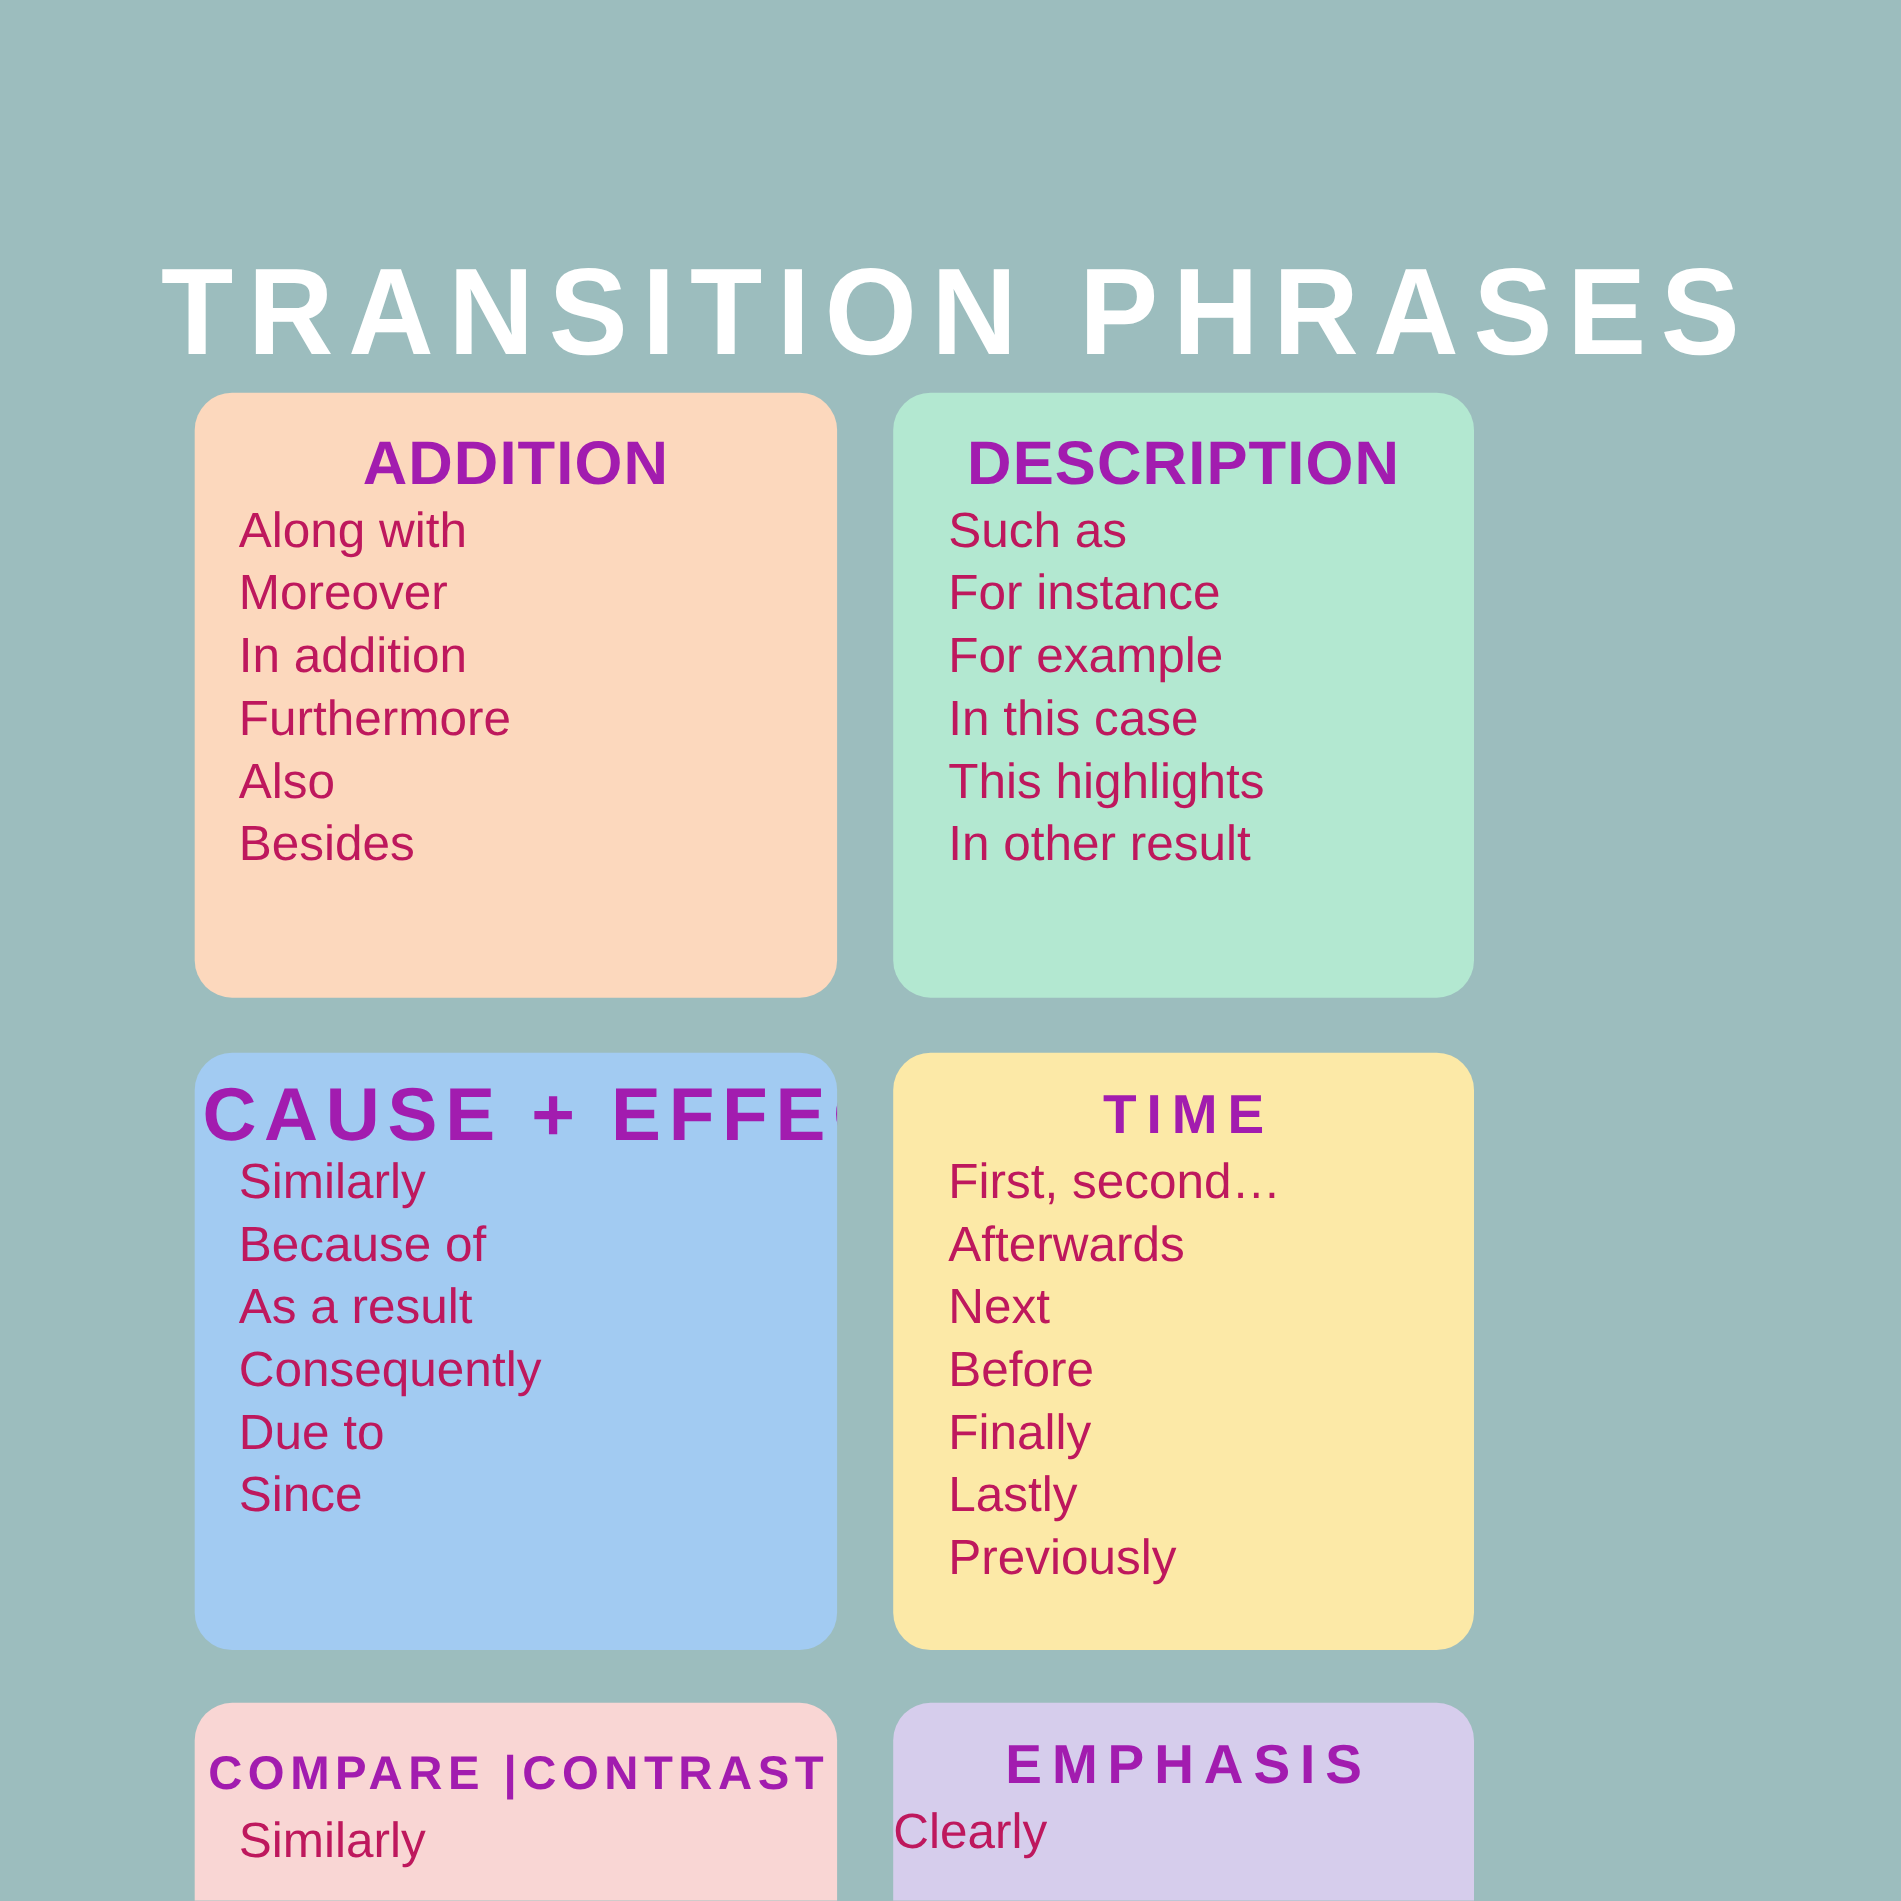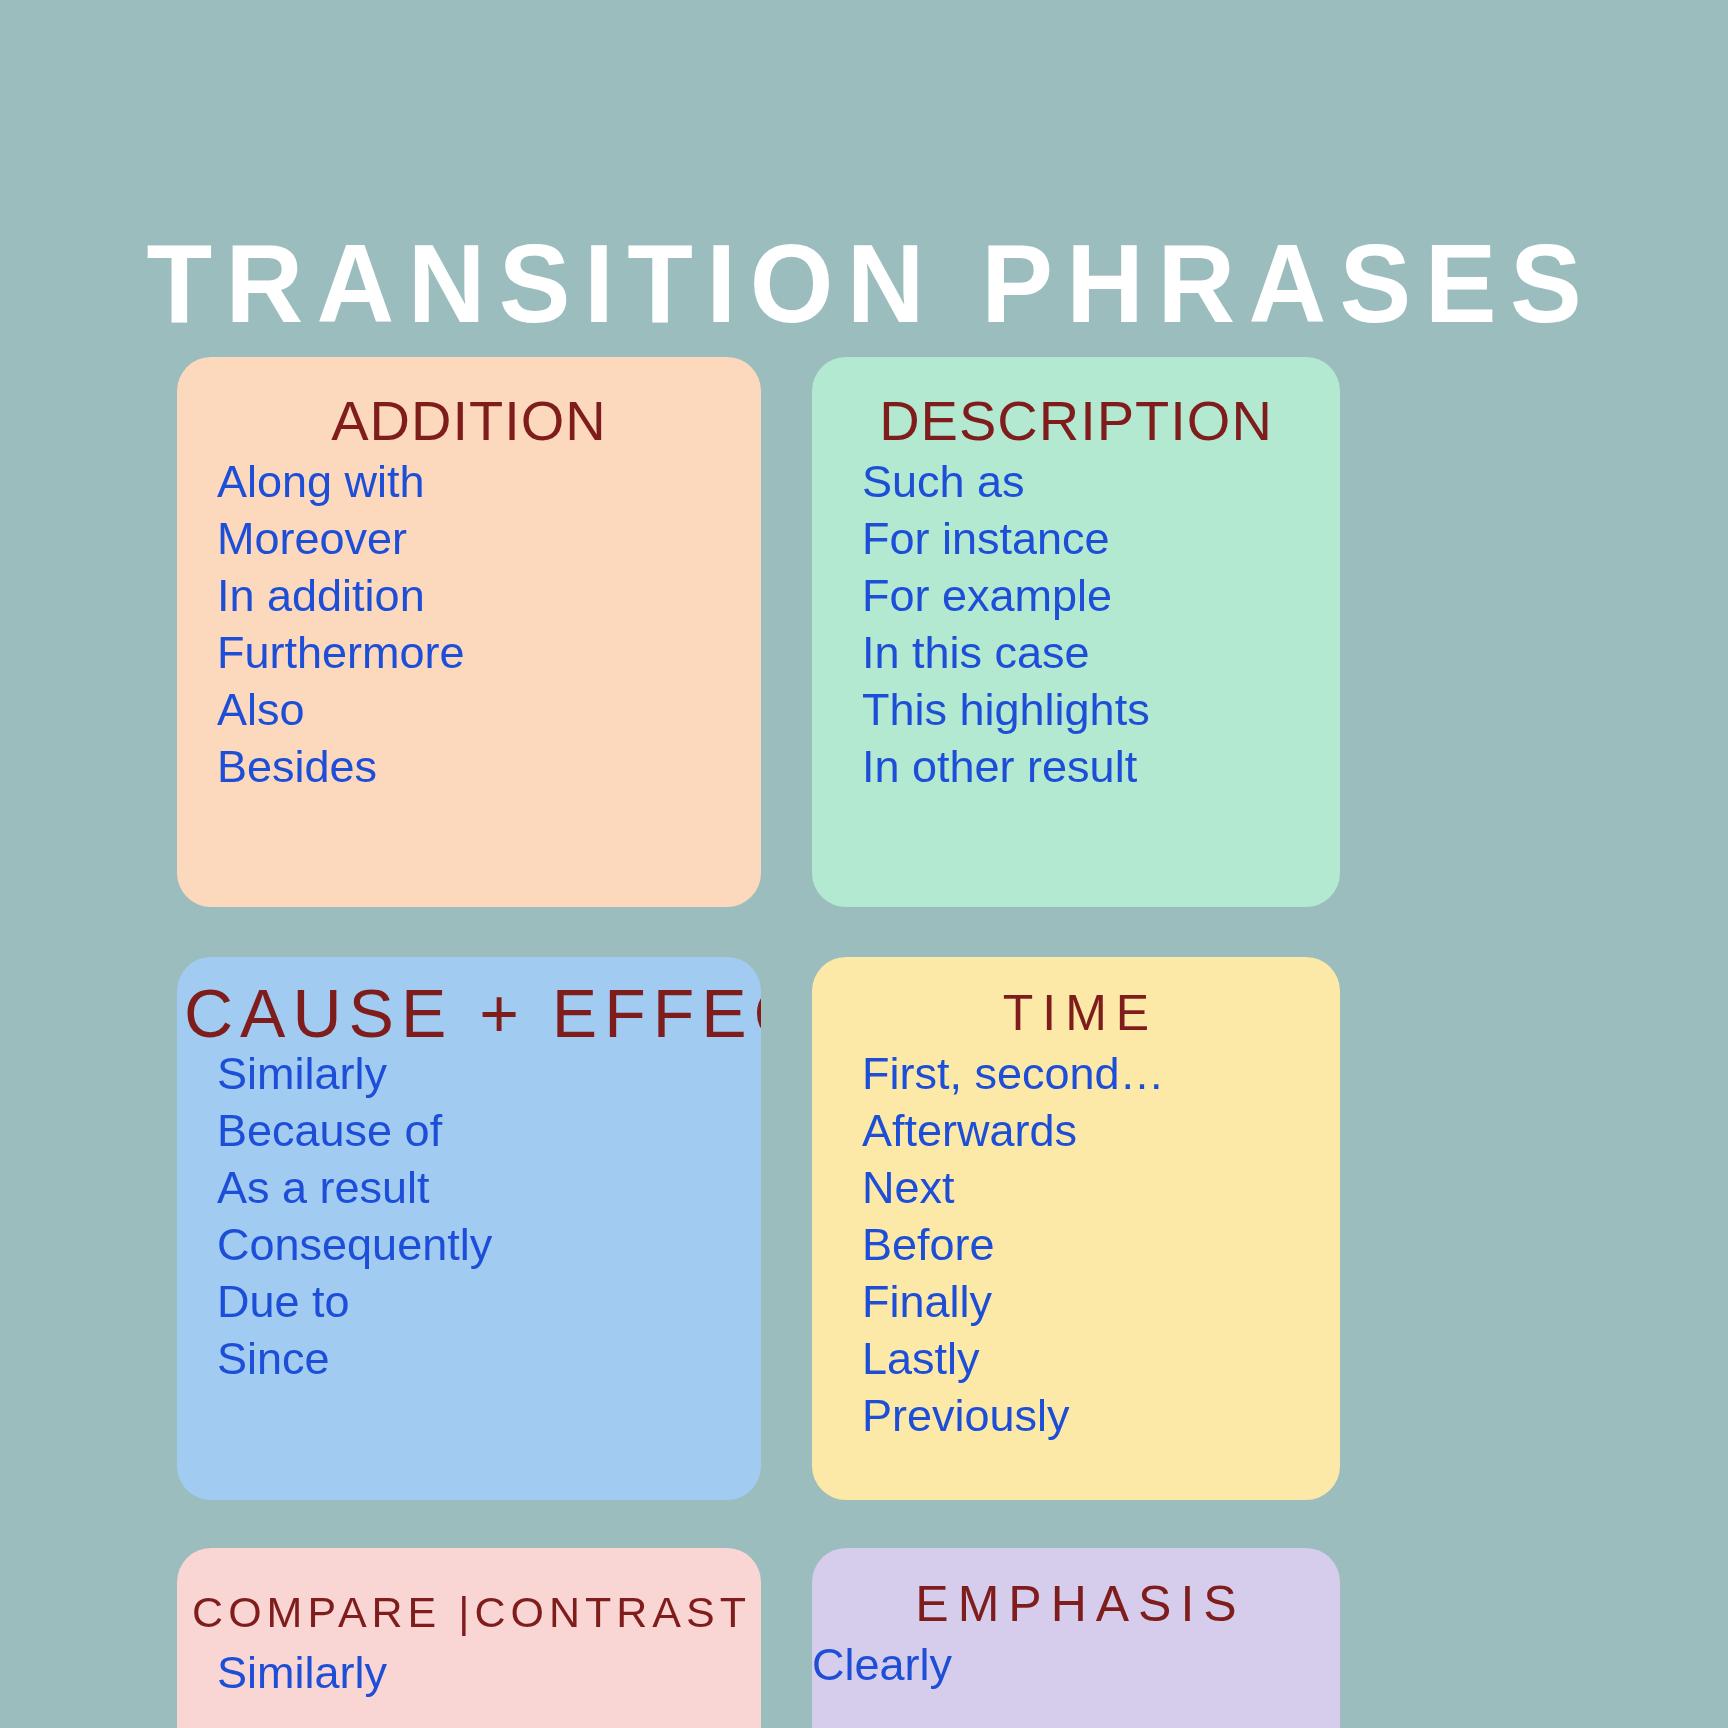--- a/index.html
+++ b/index.html
@@ -55,22 +55,22 @@
   .card-col-left  { left: 177px;  width: 584px; }
   .card-col-right { left: 812px;  width: 528px; }
 
   .row1 { top: 357px;  height: 550px; }
   .row2 { top: 957px;  height: 543px; }
   .row3 { top: 1548px; height: 260px; }
 
   .card-title {
     display: block;
     text-align: center;
-    color: #7f1d1d;
-    font-weight: 400;
+    color: #a21caf;
+    font-weight: 700;
     font-size: 56px;
     line-height: 64px;
     letter-spacing: 1px;
     white-space: nowrap;
   }
 
   .card-title.spaced {
     letter-spacing: 7px;
     text-indent: 7px;
     font-size: 68px;
@@ -88,21 +88,21 @@
     font-size: 50px;
   }
 
   .card-list {
     list-style: none;
     margin: 0;
     padding: 0;
   }
 
   .card-list li {
-    color: #1d4ed8;
+    color: #be185d;
     font-weight: 400;
     font-size: 45px;
     line-height: 57px;
     white-space: nowrap;
   }
 
   
   .card-inner { padding: 18px 0 0 0; }
 
   .pad-left-40  { padding-left: 40px; }

